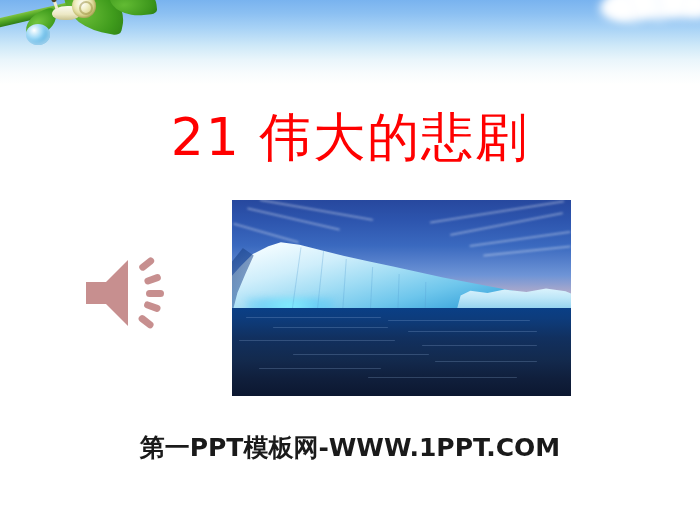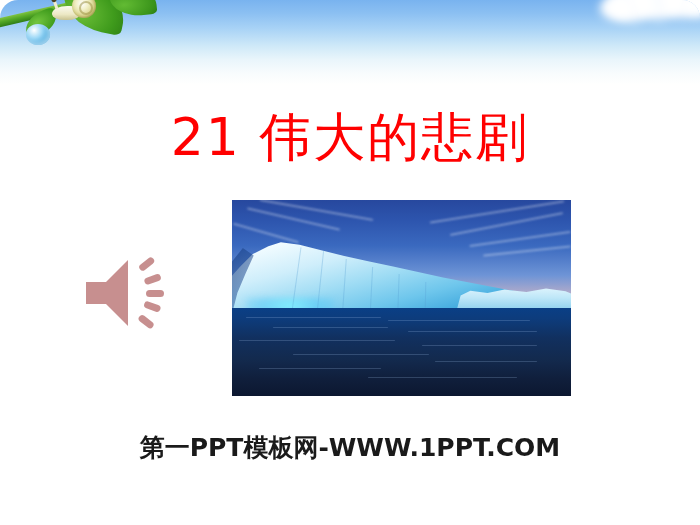--- a/index.html
+++ b/index.html
@@ -10,21 +10,20 @@
   body {
     font-family: "Liberation Sans", sans-serif;
     background: #ffffff;
   }
   .slide {
     position: relative;
     width: 700px;
     height: 525px;
     overflow: hidden;
     background: #ffffff;
-    border-radius: 18px;
   }
 
   
   .sky {
     position: absolute;
     left: 0; top: 0;
     width: 700px;
     height: 96px;
     background: linear-gradient(to bottom,
         #79b3ef 0%,

